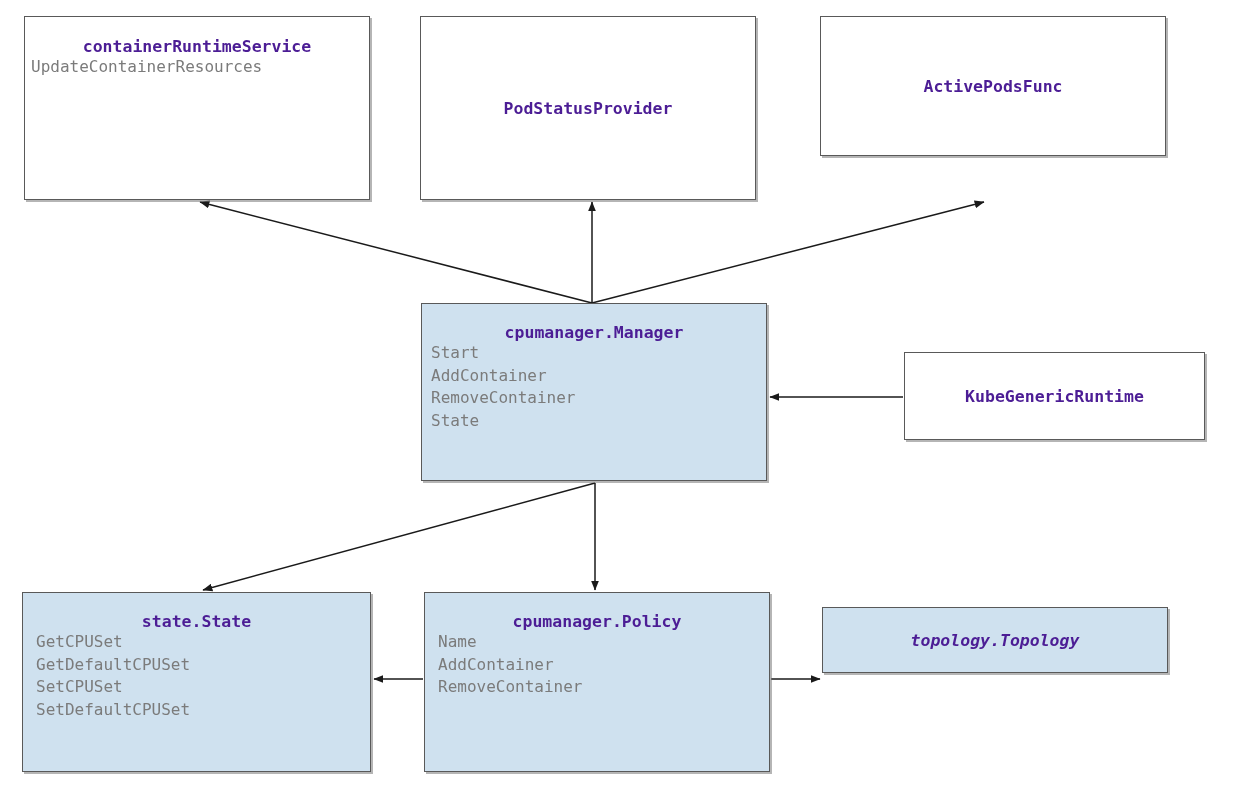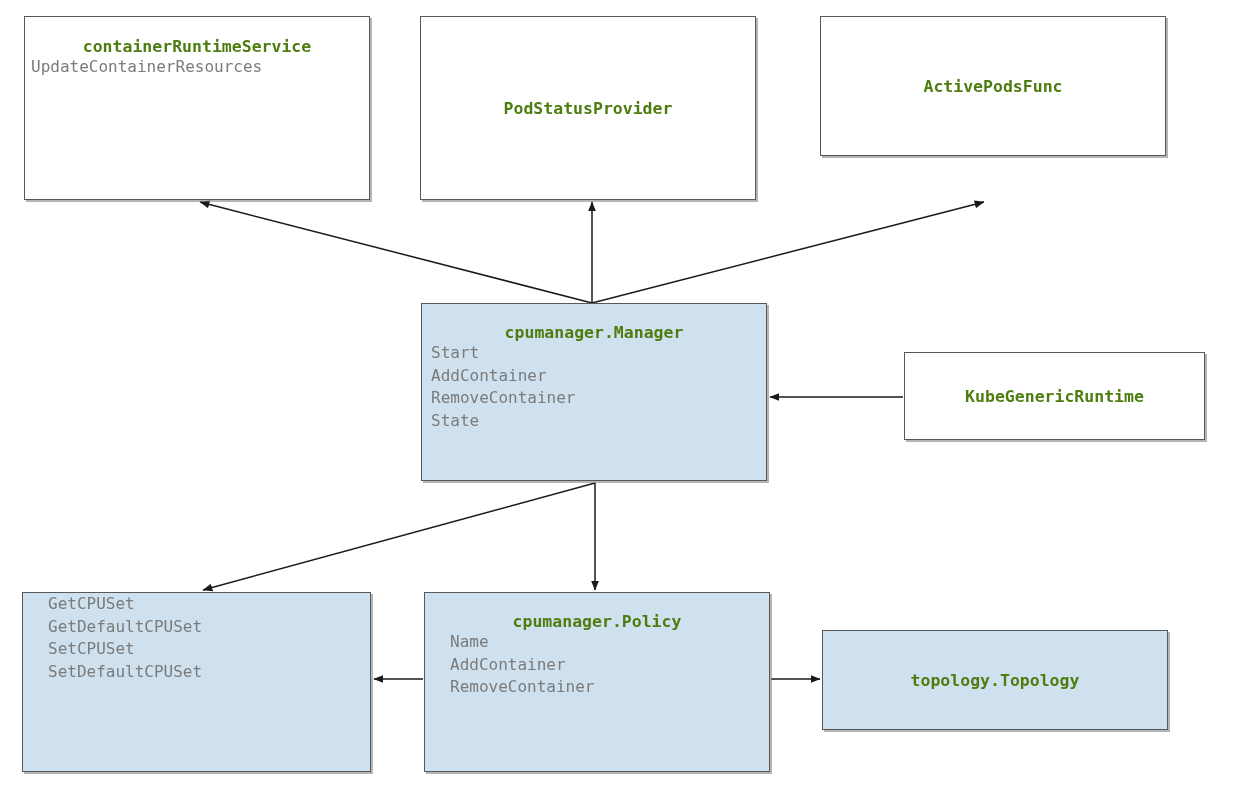--- a/index.html
+++ b/index.html
@@ -28,39 +28,39 @@
     box-sizing: border-box;
     border: 1.6px solid #595959;
     box-shadow: 2px 2px 0 rgba(120,120,120,0.55);
   }
   .node.white { background: #ffffff; }
   .node.blue  { background: #cfe1ef; }
   .node-title {
     text-align: center;
     font-weight: bold;
     font-size: 16.5px;
-    color: #4d7c0f;
+    color: #4c1d95;
     letter-spacing: 0px;
     white-space: pre;
   }
   .node-members {
     margin-top: 0;
     color: #777777;
     font-size: 16px;
     line-height: 22.5px;
     white-space: pre;
   }
   .member { color: #7b7b7b; }
   
   .row-top .node-title { margin-top: 20px; }
   .row-top .node-members { padding-left: 6px; }
   .row-mid .node-title { margin-top: 19px; }
   .row-mid .node-members { padding-left: 9px; }
   .row-bot .node-title { margin-top: 19px; }
-  .row-bot .node-members { padding-left: 25px; }
+  .row-bot .node-members { padding-left: 13px; }
   .title-only .node-title { margin-top: 0; }
   .title-only {
     display: flex;
     align-items: center;
     justify-content: center;
   }
 </style>
 </head>
 <body>
 
@@ -94,23 +94,24 @@
         <div class="node-title">ActivePodsFunc</div>
       </div>
       <div class="node blue row-mid" style="left: 421px; top: 303px; width: 346px; height: 178px;">
         <div class="node-title">cpumanager.Manager</div>
         <div class="node-members"><div class="member">Start</div><div class="member">AddContainer</div><div class="member">RemoveContainer</div><div class="member">State</div></div>
       </div>
       <div class="node white row-mid title-only" style="left: 904px; top: 352px; width: 301px; height: 88px;">
         <div class="node-title">KubeGenericRuntime</div>
       </div>
       <div class="node blue row-bot" style="left: 22px; top: 592px; width: 349px; height: 180px;">
+        <div class="node-title">state.State</div>
         <div class="node-members"><div class="member">GetCPUSet</div><div class="member">GetDefaultCPUSet</div><div class="member">SetCPUSet</div><div class="member">SetDefaultCPUSet</div></div>
       </div>
       <div class="node blue row-bot" style="left: 424px; top: 592px; width: 346px; height: 180px;">
         <div class="node-title">cpumanager.Policy</div>
         <div class="node-members"><div class="member">Name</div><div class="member">AddContainer</div><div class="member">RemoveContainer</div></div>
       </div>
-      <div class="node blue row-bot title-only" style="left: 822px; top: 630px; width: 346px; height: 100px;">
+      <div class="node blue row-bot title-only" style="left: 822px; top: 607px; width: 346px; height: 66px; font-style: italic;">
         <div class="node-title">topology.Topology</div>
       </div>
     </div>
 </div>
 
 </body></html>

